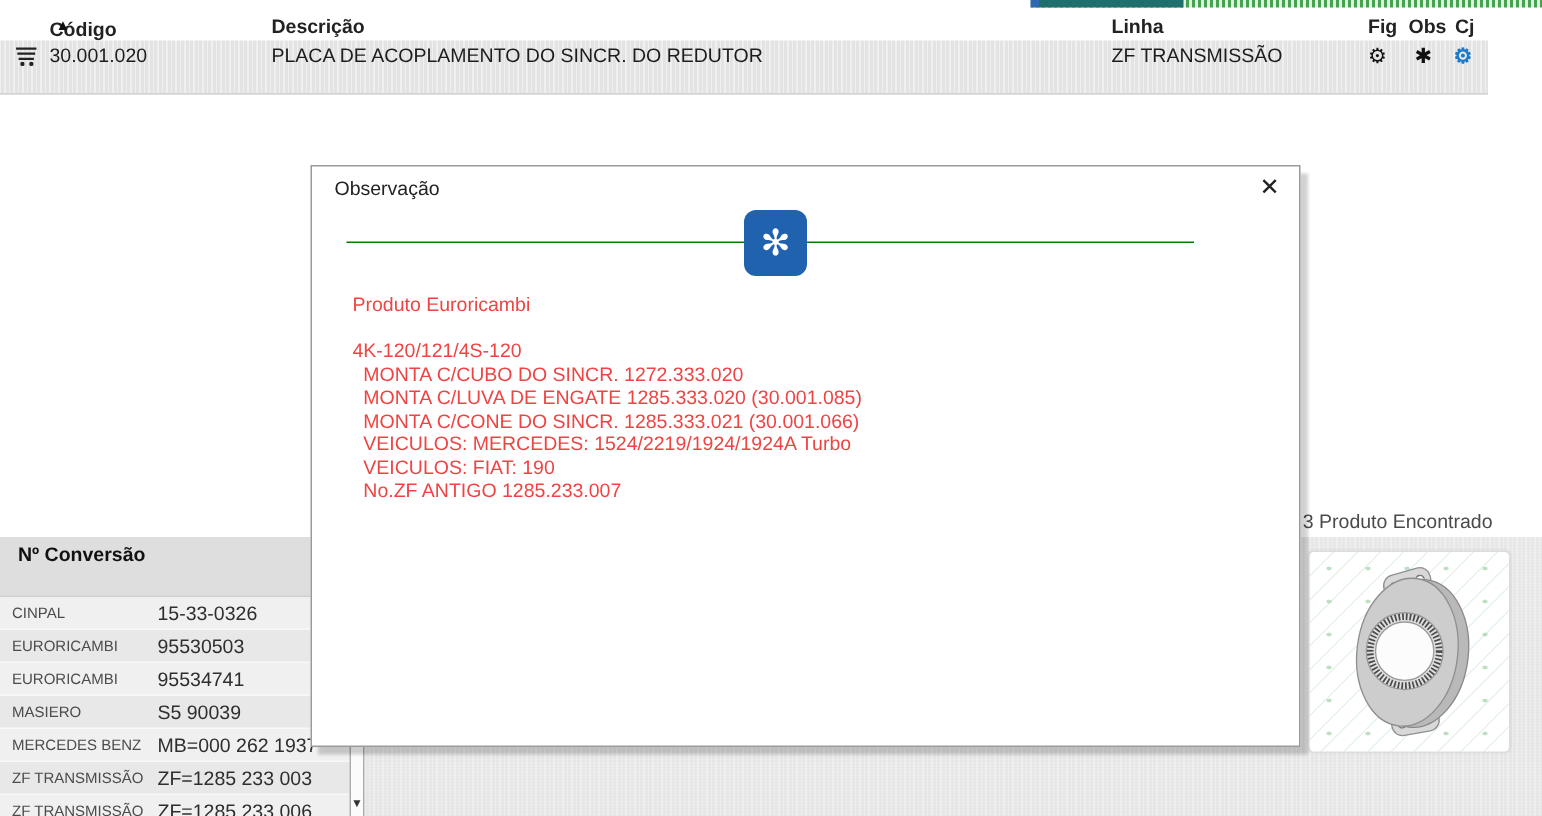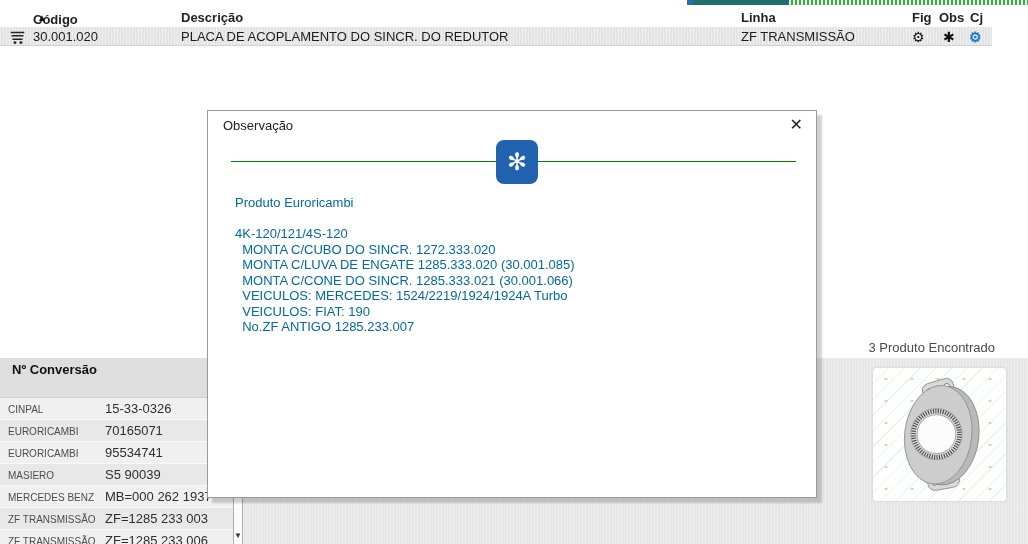--- a/index.html
+++ b/index.html
@@ -18,21 +18,21 @@
     font-size:13px; font-weight:700; color:#222;padding-left:32px; }
   .res-header span { position:absolute; top:2px; }
   .h-codigo  { left:33px; }
   .h-sort    { font-size:10px; color:#111; margin-left:4px; }
   .h-desc    { left:181px; }
   .h-linha   { left:741px; }
   .h-fig     { left:912px; }
   .h-obs     { left:939px; }
   .h-cj      { left:970px; }
 
-  .res-row { position:absolute; left:0; top:27px; width:992px; height:19px;
+  .res-row { position:absolute; left:0; top:27px; width:992px; height:36px;
     background:#e3e3e3;
     background-image: repeating-linear-gradient(90deg, rgba(255,255,255,.45) 0 1px, transparent 1px 3px);
     border-bottom:1px solid #d2d2d2; font-size:13px; color:#1c1c1c; }
   .res-row span { position:absolute; top:2px; }
   .c-cart  { left:9px; top:1px; }
   .c-codigo{ left:33px; }
   .c-desc  { left:181px; }
   .c-linha { left:741px; }
   .ri { font-size:14px; line-height:16px; color:#111; cursor:pointer; }
   .i-fig { left:912px; }
@@ -66,30 +66,30 @@
   .summary { position:absolute; right:33px; top:-18px; font-size:13px; color:#4a4a4a; }
   .img-box { position:absolute; right:21px; top:9px; width:135px; height:135px;
     background:#fff; border:1px solid #ddd; border-radius:4px; box-shadow:0 0 2px rgba(0,0,0,.08);
     background-image:
       repeating-linear-gradient(135deg, rgba(110,185,125,.16) 0 1px, transparent 1px 11px),
       radial-gradient(rgba(95,175,110,.40) 1.5px, transparent 1.7px);
     background-size:auto, 26px 22px;
     display:flex; align-items:center; justify-content:center; }
 
   
-  .modal { position:absolute; left:207px; top:110px; width:610px; height:388px;
+  .modal { position:absolute; left:207px; top:110px; width:660px; height:388px;
     background:#fff; border:1px solid #9a9a9a; box-shadow:5px 5px 2px rgba(0,0,0,.18); z-index:10; }
   .modal-title { position:absolute; left:15px; top:7px; font-size:13px; color:#222; }
   .modal-close { position:absolute; right:13px; top:4px; font-size:16px; color:#222; cursor:pointer; }
   .modal-line { position:absolute; left:23px; top:50px; width:565px; height:0;
     border-top:1px solid #007d00; }
   .modal-badge { position:absolute; left:288px; top:29px; width:42px; height:44px;
     background:#2062ae; border-radius:8px; color:#fff; font-size:24px;
     display:flex; align-items:center; justify-content:center; }
-  .obs-text { position:absolute; left:27px; top:84px; font-size:13px; color:#0369a1; }
+  .obs-text { position:absolute; left:27px; top:84px; font-size:13px; color:#ef4444; }
   .obs-line { height:15.5px; white-space:pre; }
 </style>
 </head>
 <body>
 
 <div class="screen">
 
   <div class="topbar">
     <div class="topbar-teal"></div>
   </div>
@@ -126,21 +126,21 @@
 
     <div class="conv">
       <div class="conv-header">Nº Conversão</div>
       <div>
         <div class="conv-row">
           <span class="conv-brand">CINPAL</span>
           <span class="conv-num">15-33-0326</span>
         </div>
         <div class="conv-row">
           <span class="conv-brand">EURORICAMBI</span>
-          <span class="conv-num">70165071</span>
+          <span class="conv-num">95530503</span>
         </div>
         <div class="conv-row">
           <span class="conv-brand">EURORICAMBI</span>
           <span class="conv-num">95534741</span>
         </div>
         <div class="conv-row">
           <span class="conv-brand">MASIERO</span>
           <span class="conv-num">S5 90039</span>
         </div>
         <div class="conv-row">

